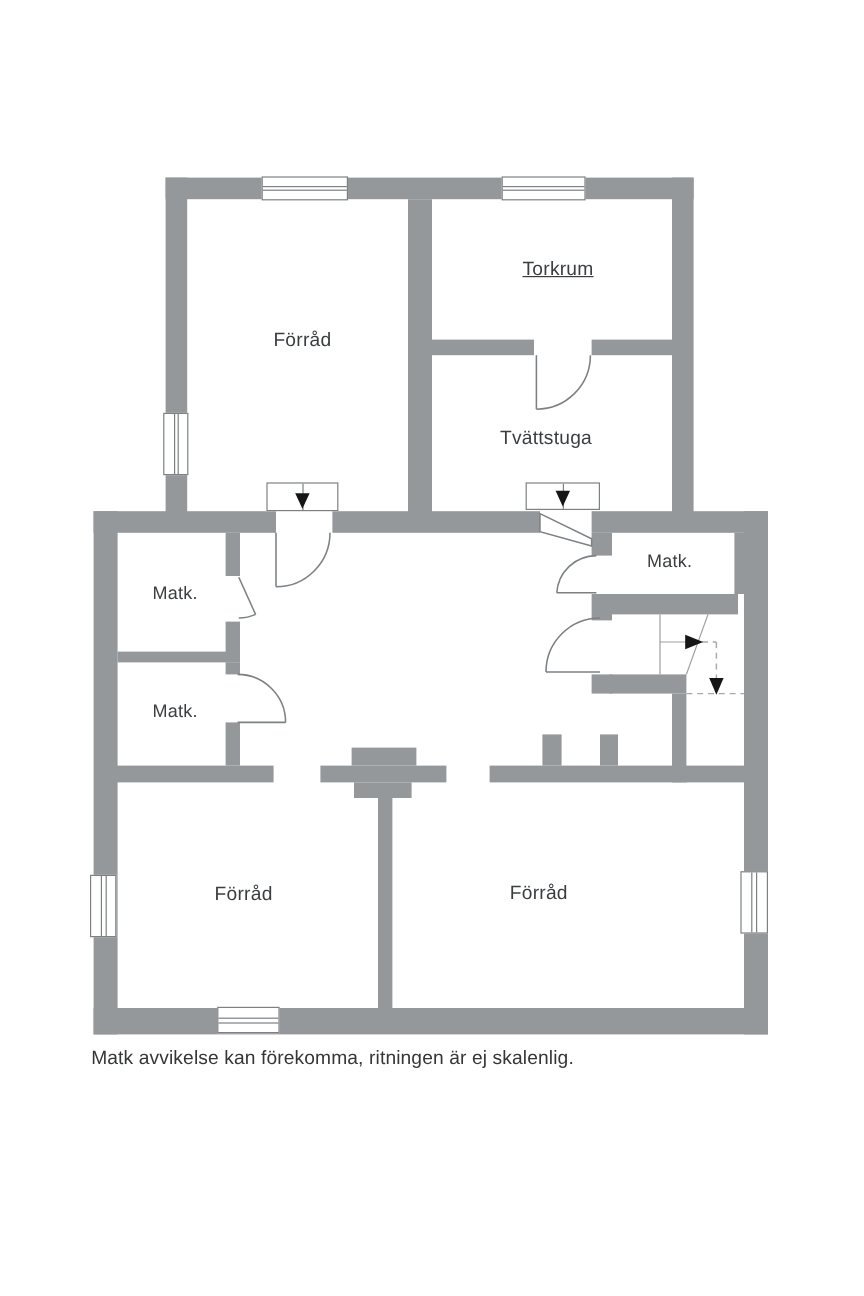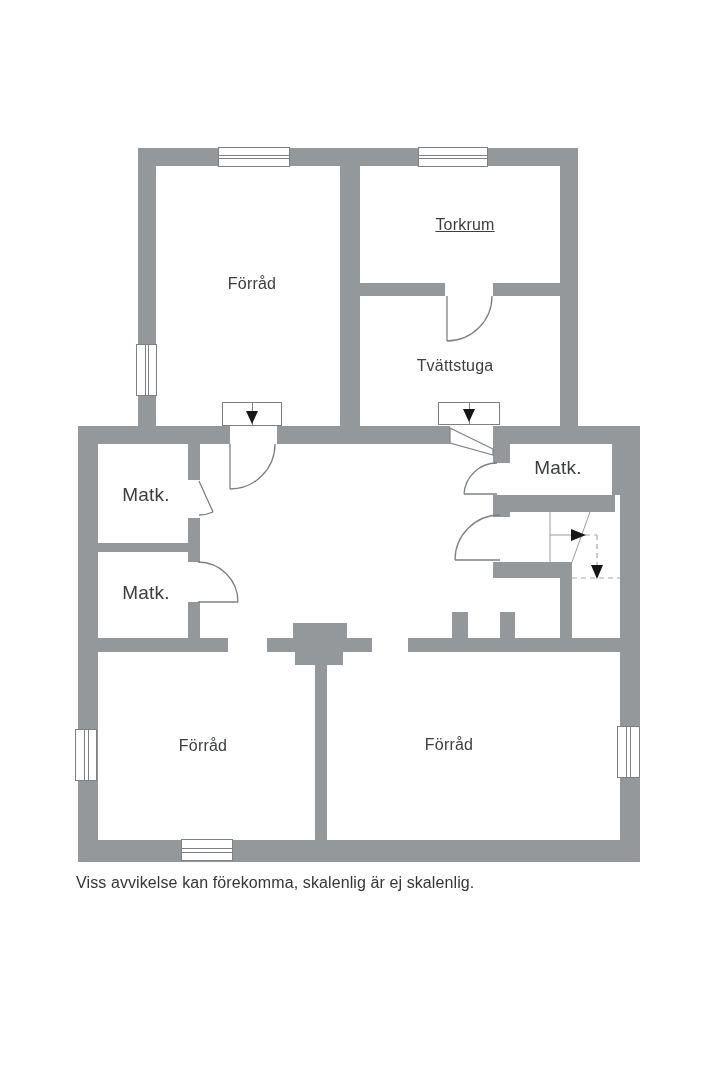--- a/index.html
+++ b/index.html
@@ -10,21 +10,21 @@
   .wall{position:absolute;background:var(--wall,#95989b);}
   .win{position:absolute;background:#fff;border:1px solid var(--line,#7d8184);box-sizing:border-box;z-index:3;}
   .win .pane{position:absolute;background:var(--line,#7d8184);}
   .threshold{position:absolute;background:#fff;border:1px solid var(--line,#7d8184);box-sizing:border-box;z-index:3;}
   .threshold .mid{position:absolute;background:var(--line,#7d8184);}
   #overlay{position:absolute;left:0;top:0;z-index:4;}
   .room-label{
     position:absolute;transform:translate(-50%,-50%);z-index:5;
     font-size:16px;color:var(--text,#3b3e40);white-space:nowrap;letter-spacing:.2px;
   }
-  .room-label.small{font-size:19px;}
+  .room-label.small{font-size:15px;}
   #disclaimer{
     position:absolute;left:76px;top:874px;z-index:5;
     font-size:16px;color:#343638;letter-spacing:.1px;
   }
 </style>
 </head>
 <body>
 
 <div id="canvas">
     <div class="wall" style="left: 560px; top: 578px; width: 12px; height: 74px; z-index: 1;"></div>
@@ -147,14 +147,14 @@
 
   <div class="room-label" style="left:252px;top:284px;">Förråd</div>
   <div class="room-label" style="left:465px;top:225px;text-decoration:underline;">Torkrum</div>
   <div class="room-label" style="left:455px;top:366px;">Tvättstuga</div>
   <div class="room-label small" style="left:146px;top:495px;">Matk.</div>
   <div class="room-label small" style="left:146px;top:593px;">Matk.</div>
   <div class="room-label small" style="left:558px;top:468px;">Matk.</div>
   <div class="room-label" style="left:203px;top:746px;">Förråd</div>
   <div class="room-label" style="left:449px;top:745px;">Förråd</div>
 
-  <div id="disclaimer">Viss avvikelse kan förekomma, skalenlig är ej skalenlig.</div>
+  <div id="disclaimer">Matk avvikelse kan förekomma, ritningen är ej skalenlig.</div>
 </div>
 
 </body></html>

